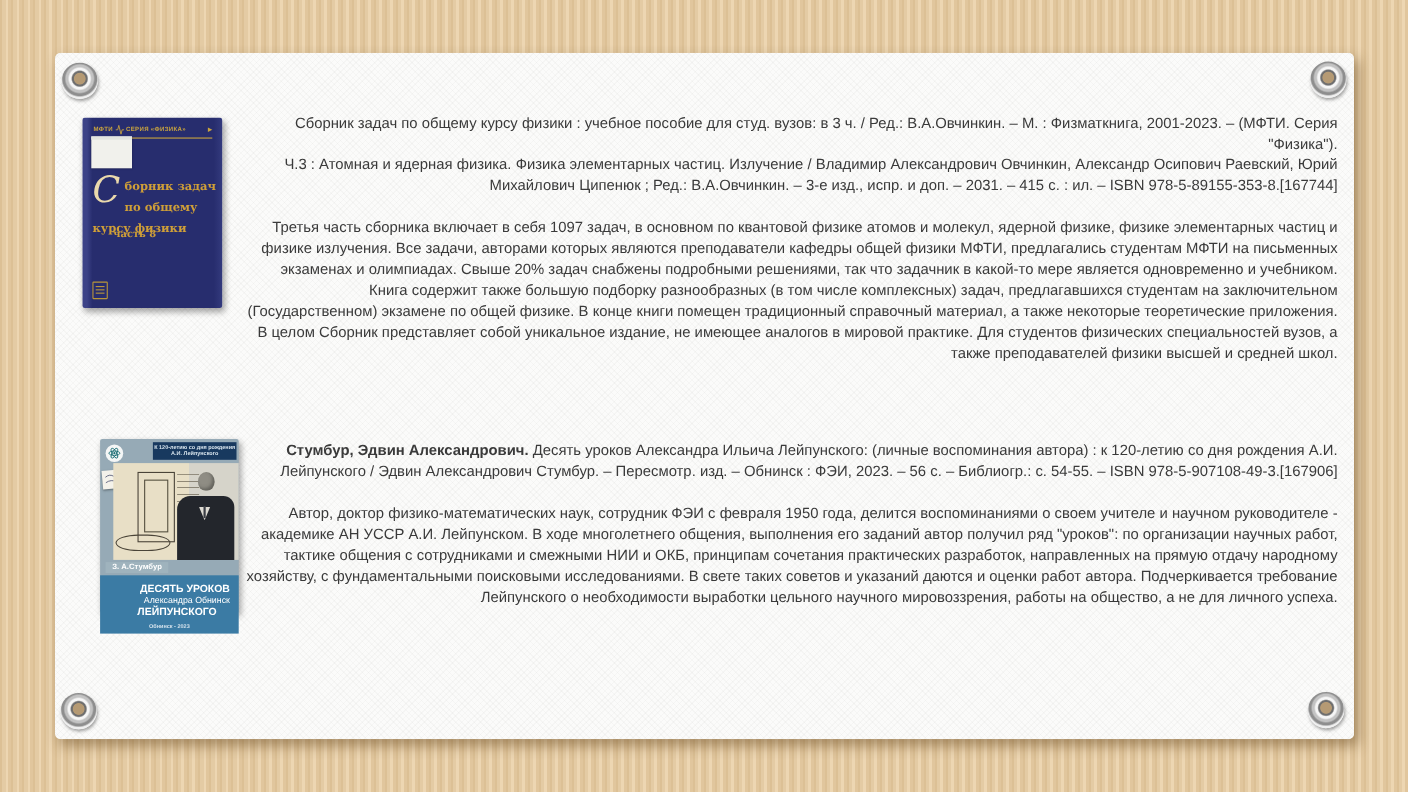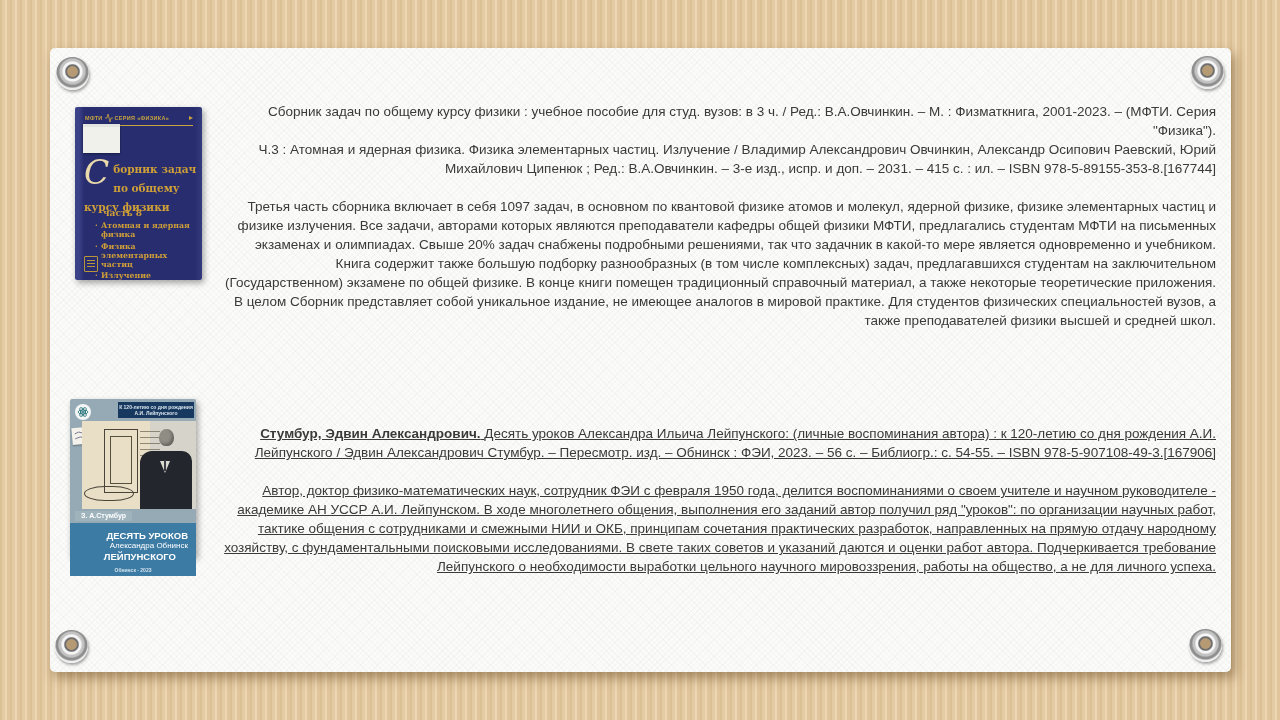--- a/index.html
+++ b/index.html
@@ -19,21 +19,21 @@
     background:radial-gradient(circle at 50% 44%,
       #b59a74 0 20%, #6f6f6f 23% 27%, #f6f6f6 32% 38%,
       #c3c3c3 44% 50%, #8e8e8e 56% 62%, #efefef 68% 78%, #ababab 88% 100%);
     box-shadow:1px 2px 3px rgba(0,0,0,0.35);
   }
   .grommet.tl{left:6px;top:9px;} .grommet.tr{left:1141px;top:8px;}
   .grommet.bl{left:5px;top:582px;} .grommet.br{left:1139px;top:581px;}
 
   
   .text-col{position:absolute;left:172px;width:994px;color:#3a3a3a;font-size:13.5px;line-height:19px;}
-  .col1{top:54px;} .col2{top:376px;text-decoration:underline;}
+  .col1{top:54px;} .col2{top:352px;}
   .text-col p{margin:0;text-align:right;}
   .bib-line{display:block;}
   .bib-line.indent{text-indent:32px;}
   .annot{margin-top:19px !important;}
   .bib .author{font-weight:bold;}
 
   
   .book{position:absolute;box-shadow:2px 3px 6px rgba(0,0,0,0.35);}
   .book1{left:25px;top:59px;width:127px;height:173px;border-radius:2px;
     background:linear-gradient(90deg,#3c4287 0 4px,#272d6e 9px 94%,#333a7d 100%);}
@@ -49,21 +49,21 @@
   .b1-part{position:absolute;top:101px;left:28px;font-family:"DejaVu Serif","Liberation Serif",serif;
     font-weight:bold;font-size:9px;color:#cf9f38;}
   .b1-topics{position:absolute;top:114px;left:20px;right:3px;margin:0;padding:0;list-style:none;
     font-family:"DejaVu Serif","Liberation Serif",serif;font-weight:bold;font-size:7.8px;line-height:9.3px;color:#cf9f38;}
   .b1-topics li{padding-left:6px;position:relative;margin-bottom:2px;}
   .b1-topics li::before{content:"·";position:absolute;left:0;top:0;}
   .b1-logo{position:absolute;left:9px;bottom:8px;width:12px;height:14px;border:1px solid #b9963a;border-radius:1px;}
   .b1-logo::before{content:"";position:absolute;left:2px;top:3px;right:2px;height:1px;background:#b9963a;box-shadow:0 3px 0 #b9963a,0 6px 0 #b9963a;}
 
   
-  .book2{left:20px;top:351px;width:126px;height:158px;background:#96aab6;border-radius:2px;}
+  .book2{left:41px;top:351px;width:126px;height:158px;background:#96aab6;border-radius:2px;}
   .b2-badge{position:absolute;top:3px;right:2px;width:74px;padding:2px 1px;background:#18395f;
     font-size:5px;line-height:6px;font-weight:bold;color:#d9e5ee;text-align:center;}
   .b2-atom{position:absolute;left:5px;top:5px;width:16px;height:16px;border-radius:50%;background:#f4f6f6;
     display:flex;align-items:center;justify-content:center;}
   .b2-sticker{position:absolute;left:2px;top:28px;width:26px;height:17px;background:#f4f2ea;
     transform:rotate(-5deg);box-shadow:0 1px 2px rgba(0,0,0,0.35);}
   .b2-photo{position:absolute;left:12px;top:22px;width:114px;height:88px;
     background:linear-gradient(90deg,#e8dfc6 0 60%,#d6d4ca 60% 100%);overflow:hidden;}
   .b2-schem-box{position:absolute;left:22px;top:8px;width:32px;height:62px;border:1px solid #4a4438;}
   .b2-schem-box::before{content:"";position:absolute;left:5px;top:6px;right:5px;bottom:8px;border:1px solid #56503f;}
@@ -101,25 +101,20 @@
           </svg>
         <span>СЕРИЯ «ФИЗИКА»</span>
         <span class="b1-arrow"></span>
       </div>
       <div class="b1-sticker"></div>
       <div class="b1-title">
         <span class="b1-cap">С</span>
         <span class="b1-titletext">борник задач по общему курсу физики</span>
       </div>
       <div class="b1-part">часть 8</div>
-      <ul class="b1-topics">
-        <li>Атомная и ядерная физика</li>
-        <li>Физика элементарных частиц</li>
-        <li>Излучение</li>
-      </ul>
       <div class="b1-logo"></div>
     </div>
 
     <section class="text-col col1">
       <p class="bib">
         <span class="bib-line">Сборник задач по общему курсу физики : учебное пособие для студ. вузов: в 3 ч. / Ред.: В.А.Овчинкин. – М. : Физматкнига, 2001-2023. – (МФТИ. Серия "Физика").</span>
         <span class="bib-line indent">Ч.3 : Атомная и ядерная физика. Физика элементарных частиц. Излучение / Владимир Александрович Овчинкин, Александр Осипович Раевский, Юрий Михайлович Ципенюк ; Ред.: В.А.Овчинкин. – 3-е изд., испр. и доп. – 2031. – 415 с. : ил. – ISBN 978-5-89155-353-8.[167744]</span>
       </p>
       <p class="annot">Третья часть сборника включает в себя 1097 задач, в основном по квантовой физике атомов и молекул, ядерной физике, физике элементарных частиц и физике излучения. Все задачи, авторами которых являются преподаватели кафедры общей физики МФТИ, предлагались студентам МФТИ на письменных экзаменах и олимпиадах. Свыше 20% задач снабжены подробными решениями, так что задачник в какой-то мере является одновременно и учебником. Книга содержит также большую подборку разнообразных (в том числе комплексных) задач, предлагавшихся студентам на заключительном (Государственном) экзамене по общей физике. В конце книги помещен традиционный справочный материал, а также некоторые теоретические приложения. В целом Сборник представляет собой уникальное издание, не имеющее аналогов в мировой практике. Для студентов физических специальностей вузов, а также преподавателей физики высшей и средней школ.</p>
     </section>

